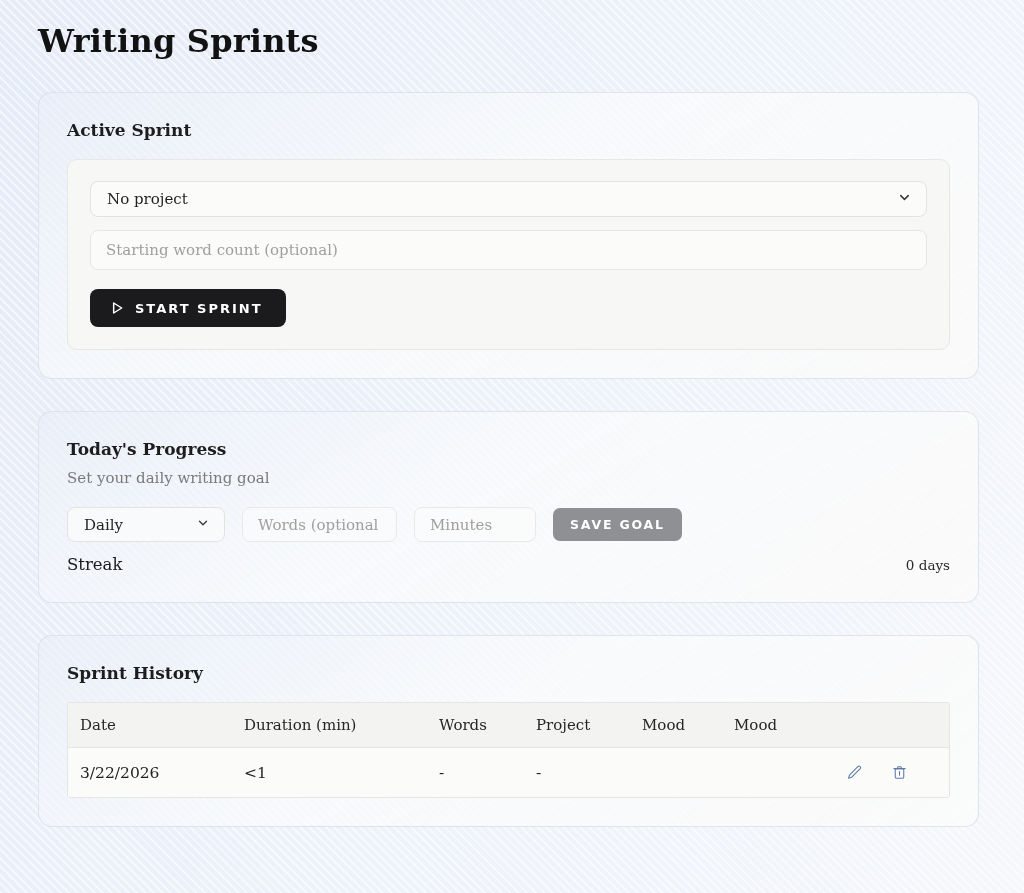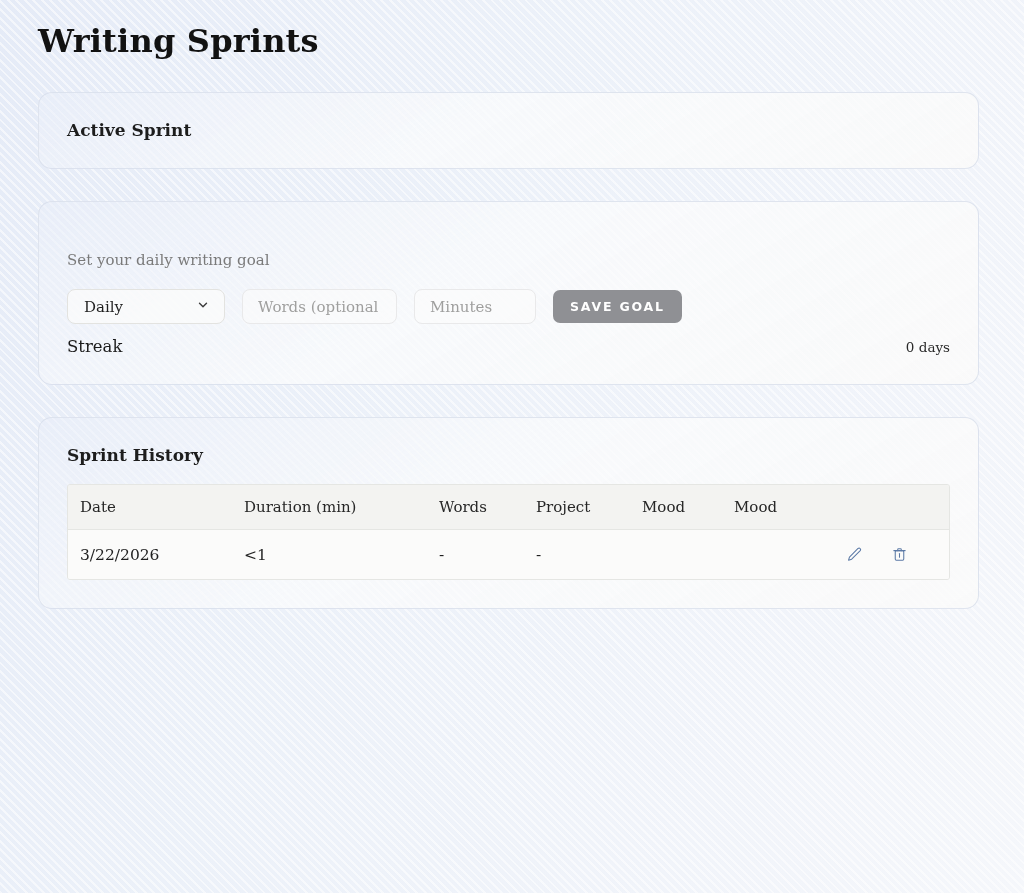--- a/index.html
+++ b/index.html
@@ -19,21 +19,21 @@
   .page-subtitle { font-size: 15px; color: #6e6e6e; margin-top: 8px; }
 
   .card {
     border: 1px solid rgba(214,220,233,0.75);
     border-radius: 14px;
     background: linear-gradient(150deg, rgba(233,238,249,0.55) 0%, rgba(250,251,252,0.78) 45%, rgba(251,251,250,0.82) 100%);
     padding: 27px 28px 28px 28px;
     margin-top: 32px;
   }
   .card-heading { font-size: 17px; font-weight: 700; color: #1d1d1d; }
-  .card-subtitle { font-size: 15px; color: #7a7a7a; margin-top: 22px; }
+  .card-subtitle { font-size: 15px; color: #7a7a7a; margin-top: 10px; }
 
   
   .sprint-form {
     margin-top: 19px;
     background: #f7f7f6;
     border: 1px solid #e7e7e4;
     border-radius: 10px;
     padding: 21px 22px 22px 22px;
   }
   .select-box {
@@ -108,23 +108,43 @@
 </style>
 </head>
 <body>
 
 <div class="container">
 
   <h1 class="page-title">Writing Sprints</h1>
 
   <section class="card">
     <h2 class="card-heading">Active Sprint</h2>
+    <div class="sprint-form">
+      <div class="select-box" role="combobox">
+        <span>No project</span>
+        <span class="chev">
+          <svg width="15" height="15" viewBox="0 0 24 24" fill="none" stroke="#3a3a3a" stroke-width="2.4" stroke-linecap="round" stroke-linejoin="round">
+              <polyline points="6 9 12 15 18 9"></polyline>
+            </svg>
+        </span>
+      </div>
+      <input class="text-input" type="text" placeholder="Starting word count (optional)" style="">
+      <button class="btn btn-start">
+        <span style="display:flex;">
+          <svg width="16" height="16" viewBox="0 0 24 24" fill="none" stroke="#ffffff" stroke-width="2.2" stroke-linejoin="round">
+              <path d="M7 4.5v15l12-7.5z"></path>
+            </svg>
+        </span>
+        <span>START SPRINT</span>
+      </button>
+    </div>
   </section>
 
   <section class="card">
+    <h2 class="card-heading">Today's Progress</h2>
     <div class="card-subtitle">Set your daily writing goal</div>
     <div class="goal-row">
       <div class="select-box" role="combobox">
         <span>Daily</span>
         <span class="chev">
           <svg width="14" height="14" viewBox="0 0 24 24" fill="none" stroke="#3a3a3a" stroke-width="2.4" stroke-linecap="round" stroke-linejoin="round">
               <polyline points="6 9 12 15 18 9"></polyline>
             </svg>
         </span>
       </div>

